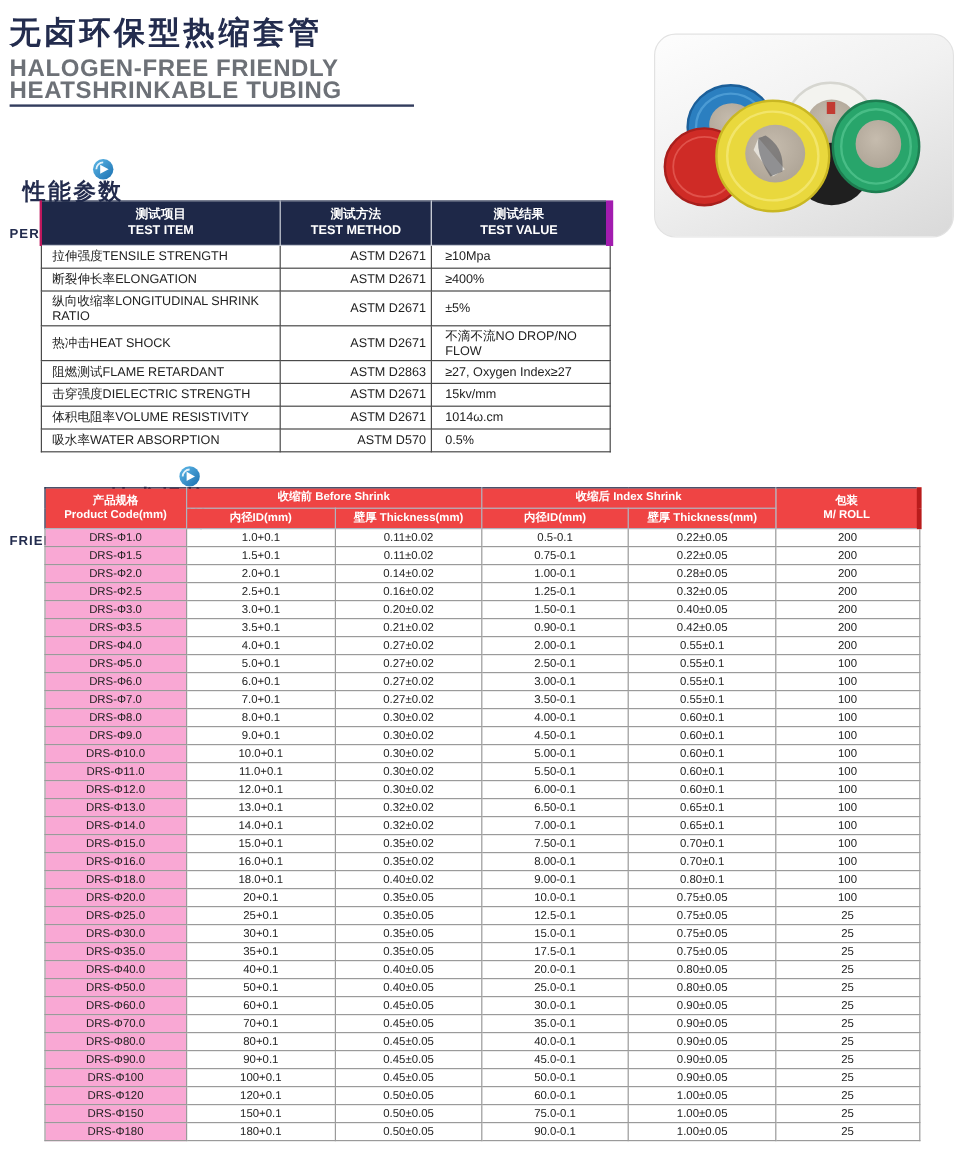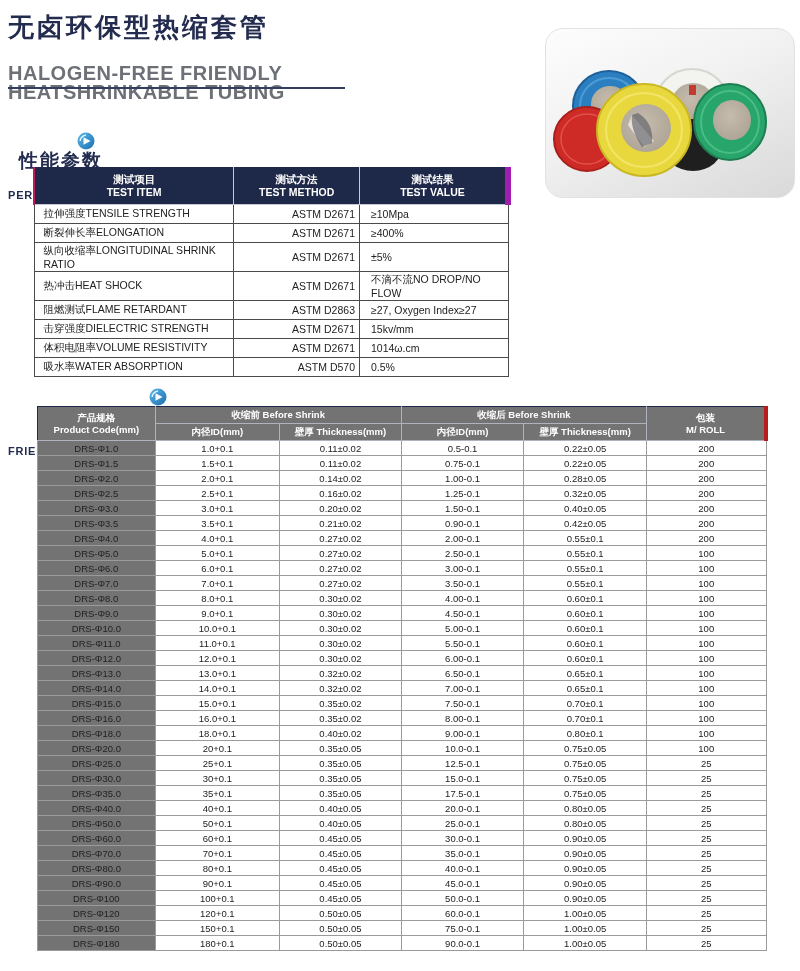--- a/index.html
+++ b/index.html
@@ -9,21 +9,21 @@
     font-family:"Liberation Sans", sans-serif; color:#222;
   }
 
   
   .header { position:absolute; left:8px; top:12px; width:530px; }
   .title-cn {
     font-size:26px; font-weight:bold; color:#232c4e; letter-spacing:3px;
     line-height:30px;
   }
   .subtitle {
-    margin-top:22px; color:#6d7177; font-size:20px; font-weight:bold;
+    margin-top:6px; color:#6d7177; font-size:20px; font-weight:bold;
     letter-spacing:0.5px; line-height:19px;
   }
   .title-rule {
     position:absolute; left:8px; top:87px; width:337px; height:2px;
     background:#333d5e;
   }
 
   
   .photo {
     position:absolute; left:545px; top:28px; width:250px; height:170px;
@@ -53,31 +53,31 @@
     border:1px solid #4a4a4a; font-size:10.5px; color:#222;
     height:19px; padding:1px 4px; background:#fff;
   }
   .perf-table td.p-col0 { width:203px; text-align:left; padding-left:9px; }
   .perf-table td.p-col1 { width:128px; text-align:right; }
   .perf-table td.p-col2 { width:151px; text-align:left; padding-left:11px; }
 
   
   .spec-table { position:absolute; left:37px; top:406px; width:731px; }
   .spec-table th {
-    background:#737373; color:#fff; font-weight:bold; font-size:9.5px;
+    background:#ef4444; color:#fff; font-weight:bold; font-size:9.5px;
     border:1px solid #aeb3bf; border-top-color:#1e2848; text-align:center;
     padding:2px 1px; line-height:12px;
   }
   .spec-table th.edge-l { border-left:1px solid #1e2848; }
   .spec-table th.edge-r { border-right:4px solid #b91c1c; }
   .spec-table td {
     border:1px solid #9a9a9a; font-size:9.5px; color:#222; background:#fff;
     height:15px; text-align:center; padding:0 2px;
   }
-  .spec-table td.code-cell { background:#737373; }
+  .spec-table td.code-cell { background:#f9a8d4; }
 </style>
 </head>
 <body>
 
 <div class="header">
   <div class="title-cn">无卤环保型热缩套管</div>
   <div class="subtitle">
     <div>HALOGEN-FREE FRIENDLY</div>
     <div>HEATSHRINKABLE TUBING</div>
   </div>
@@ -228,21 +228,21 @@
       <col style="width:123px">
       <col style="width:120px">
   </colgroup>
   <thead>
     <tr>
       <th rowspan="2" class="edge-l">
         <span>产品规格</span><br>
         <span>Product Code(mm)</span>
       </th>
       <th colspan="2">收缩前 Before Shrink</th>
-      <th colspan="2">收缩后 Before Shrink</th>
+      <th colspan="2">收缩后 Index Shrink</th>
       <th rowspan="2" class="edge-r">
         <span>包装</span><br>
         <span>M/ ROLL</span>
       </th>
     </tr>
     <tr>
       <th>内径ID(mm)</th>
       <th>壁厚 Thickness(mm)</th>
       <th>内径ID(mm)</th>
       <th>壁厚 Thickness(mm)</th>

